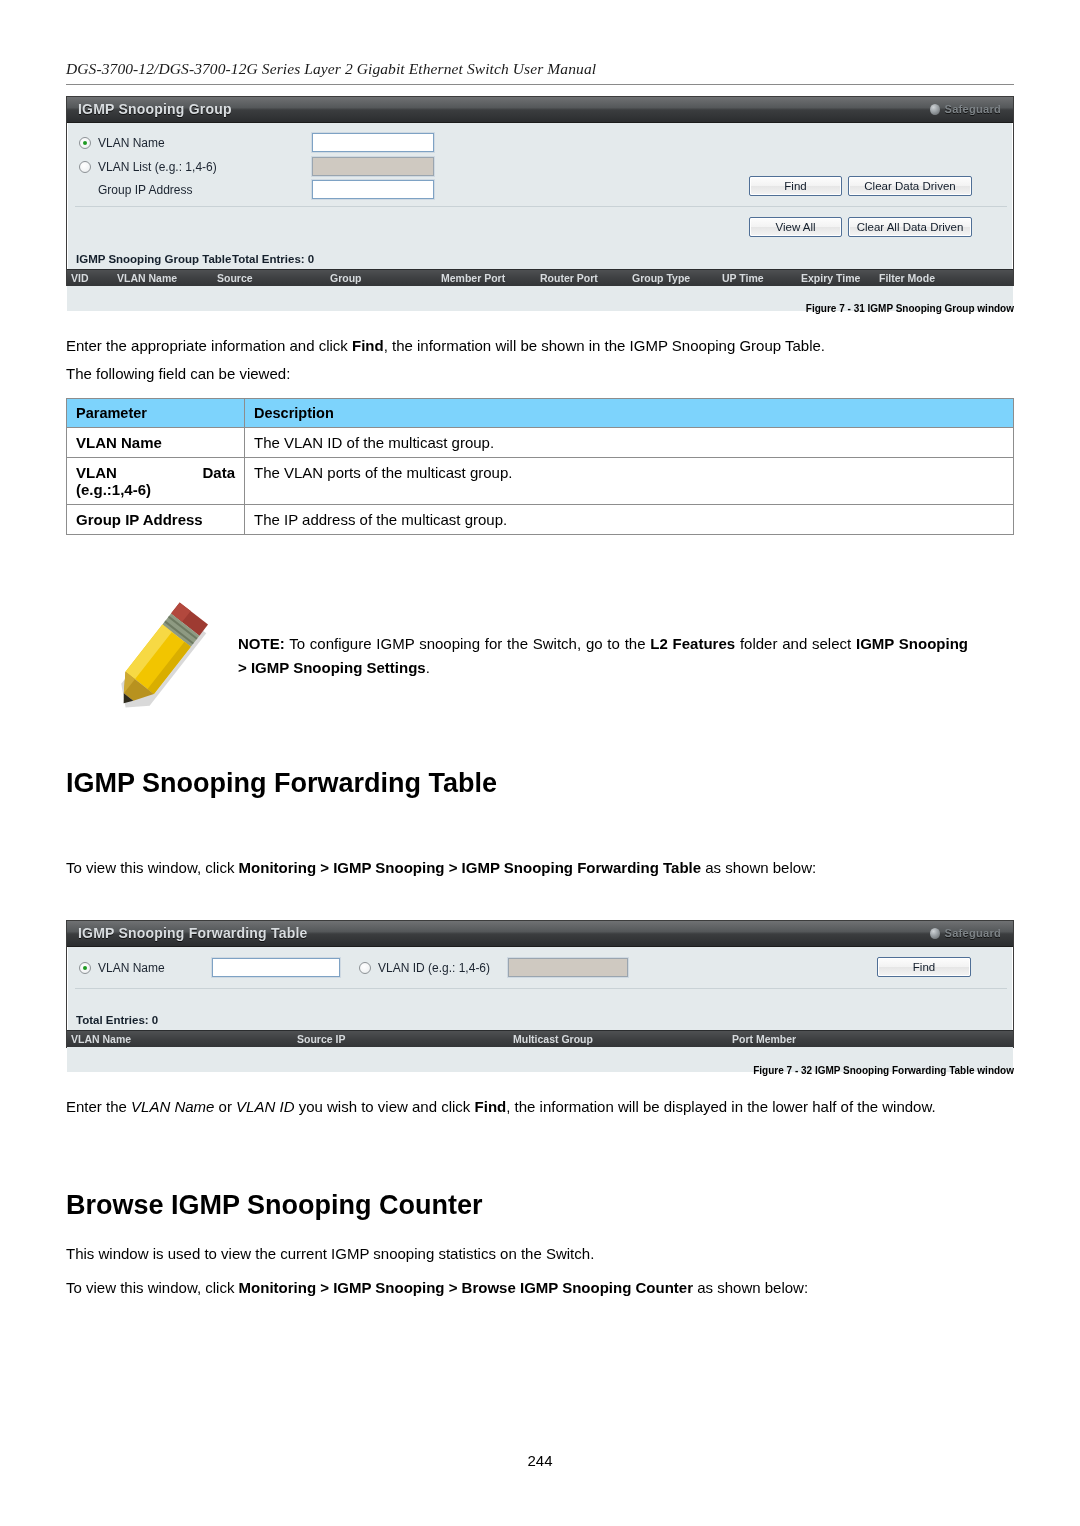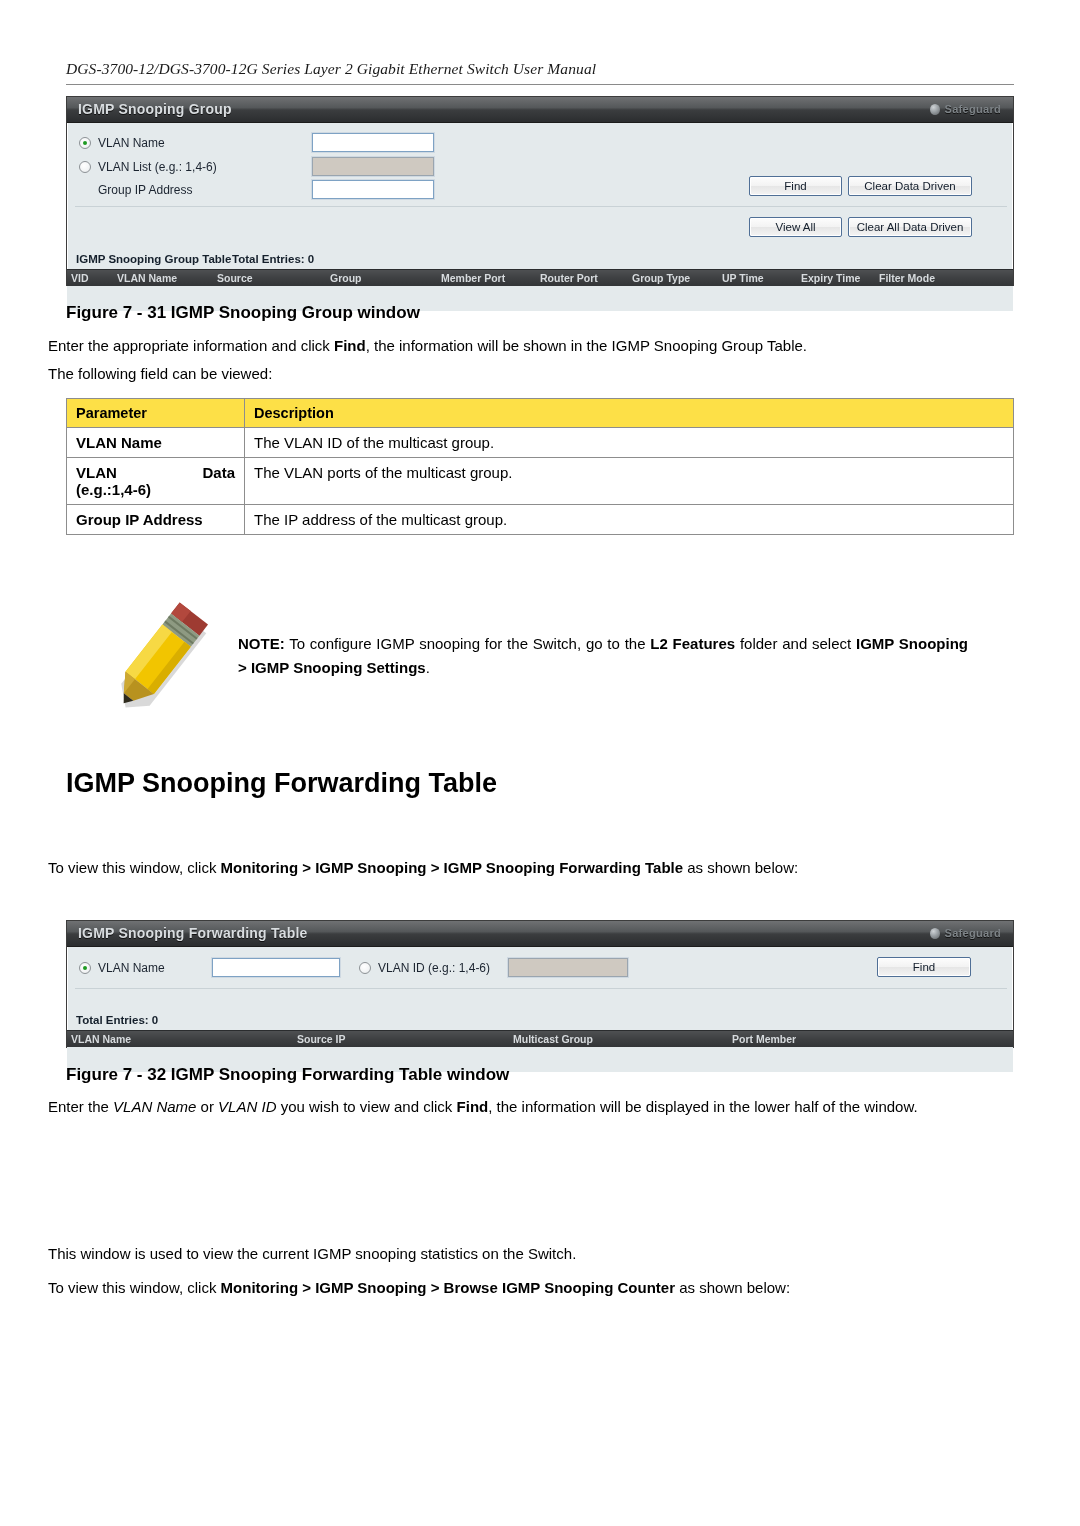--- a/index.html
+++ b/index.html
@@ -180,31 +180,31 @@
   .table-strip {
     position: absolute;
     background: #e4eaec;
   }
 
   
   .fig-caption {
     position: absolute;
     width: 948px;
     left: 66px;
-    text-align: left;
-    font-size: 17px;
+    text-align: right;
+    font-size: 10px;
     font-weight: 700;
     color: #000;
     white-space: nowrap;
   }
 
   
   .para {
     position: absolute;
-    left: 48px;
+    left: 66px;
     font-size: 15px;
     line-height: 21px;
     color: #000;
   }
   .para b { font-weight: 700; }
   .para i { font-style: italic; }
 
   .h1 {
     position: absolute;
     left: 66px;
@@ -222,21 +222,21 @@
     border-collapse: collapse;
     font-size: 15px;
   }
   .param-table th, .param-table td {
     border: 1px solid #8d8d8d;
     text-align: left;
     vertical-align: top;
     padding: 6px 9px;
   }
   .param-table thead th {
-    background: #fde047;
+    background: #7dd3fc;
     font-weight: 700;
     font-size: 14.5px;
     padding: 6px 9px;
   }
   .param-table td.pname {
     width: 178px;
     font-weight: 700;
   }
   .param-table td.pdesc { font-weight: 400; }
   .pname-split {
@@ -428,17 +428,19 @@
         <div class="th" style="left:665px;">Port Member</div>
       </div>
       <div class="table-strip" style="left:0px; top:100px; width:946px; height:25px;"></div>
     </div>
   </div>
 
   <div class="fig-caption" style="top:1065px;">Figure 7 - 32 IGMP Snooping Forwarding Table window</div>
 
   <div class="para" style="top:1096px; width:952px;"><span>Enter the </span><i>VLAN Name</i><span> or  </span><i>VLAN ID</i><span> you wish to view and click </span><b>Find</b><span>, the information will be displayed in the lower half of the window.</span></div>
 
+  <div class="h1" style="top:1190px;">Browse IGMP Snooping Counter</div>
   <div class="para" style="top:1243px; width:948px;">This window is used to view the current IGMP snooping statistics on the Switch.</div>
   <div class="para" style="top:1277px; width:948px;"><span>To view this window, click </span><b>Monitoring &gt; IGMP Snooping &gt; Browse IGMP Snooping Counter</b><span> as shown below:</span></div>
 
+  <div class="page-number" style="top:1452px;">244</div>
 
 </div>
 
 </body></html>

